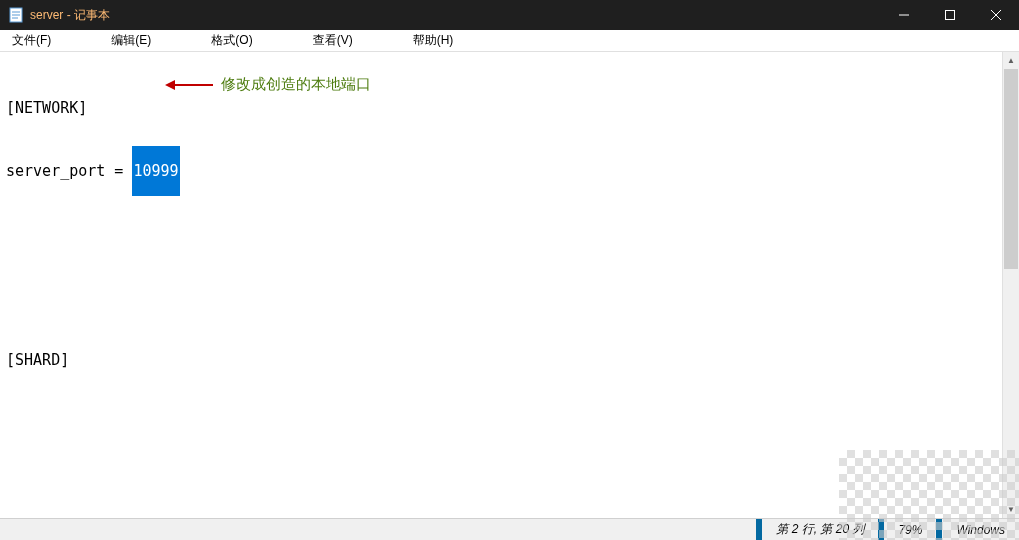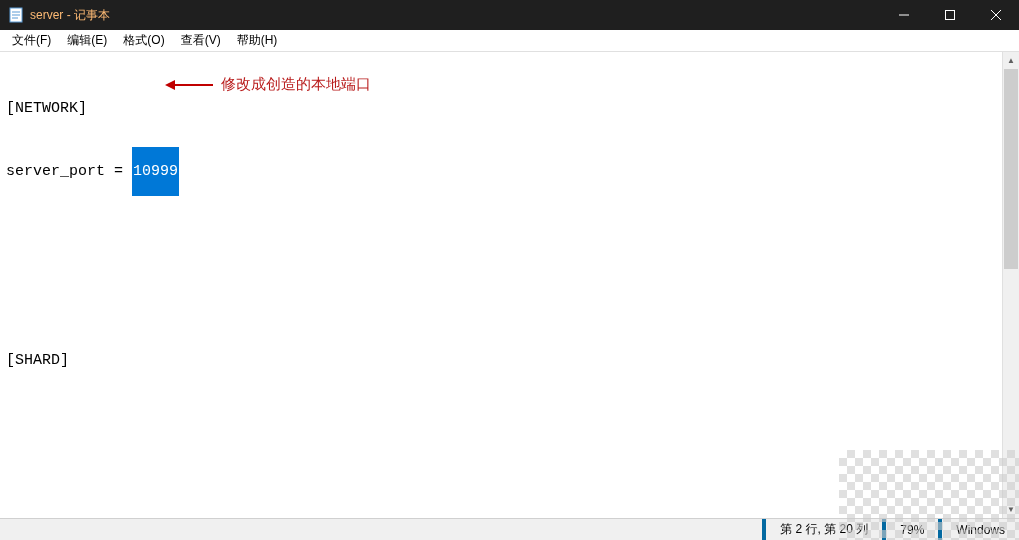--- a/index.html
+++ b/index.html
@@ -47,56 +47,57 @@
       cursor: pointer;
     }
     .menubar {
       height: 22px;
       background: #fff;
       border-bottom: 1px solid #e0e0e0;
       display: flex;
       align-items: center;
       padding: 0 4px;
       font-size: 12px;
+      gap: 44px;
     }
     .menu-item {
       padding: 2px 8px;
       cursor: pointer;
     }
     .content-wrapper {
       position: relative;
       height: calc(100% - 30px - 22px - 22px);
       display: flex;
     }
     .content {
       flex: 1;
       padding: 4px 6px;
       font-size: 15px;
       font-family: "Microsoft YaHei", Consolas, monospace;
       line-height: 1.4;
       position: relative;
       white-space: pre-wrap;
     }
-    .content .line { min-height: 21px; font-family: Liberation Mono, monospace; }
+    .content .line { min-height: 21px; }
     .sel {
       background: #0078d7;
       color: #fff;
       padding: 16px 1px;
     }
     .annotation-layer {
       position: absolute;
       left: 165px;
       top: 22px;
       display: flex;
       align-items: center;
       pointer-events: none;
     }
     .arrow-svg { margin-right: 8px; }
     .annotation-text {
-      color: #b91c1c;
+      color: #4d7c0f;
       font-size: 15px;
     }
     .vscroll {
       width: 17px;
       background: #f0f0f0;
       position: relative;
       border-left: 1px solid #e0e0e0;
     }
     .vscroll-btn {
       width: 100%;
@@ -123,24 +124,25 @@
       background: #f0f0f0;
       border-top: 1px solid #d0d0d0;
       display: flex;
       align-items: center;
       font-size: 12px;
       color: #000;
     }
     .status-spacer { flex: 1; }
     .status-cell {
       padding: 0 14px;
-      border-left: 4px solid #0369a1;
+      border-left: 6px solid #0369a1;
       height: 100%;
       display: flex;
       align-items: center;
+      font-style: italic;
     }
     .checker {
       position: absolute;
       right: 0;
       bottom: 0;
       width: 180px;
       height: 90px;
       background-image:
         linear-gradient(45deg, #ccc 25%, transparent 25%),
         linear-gradient(-45deg, #ccc 25%, transparent 25%),

